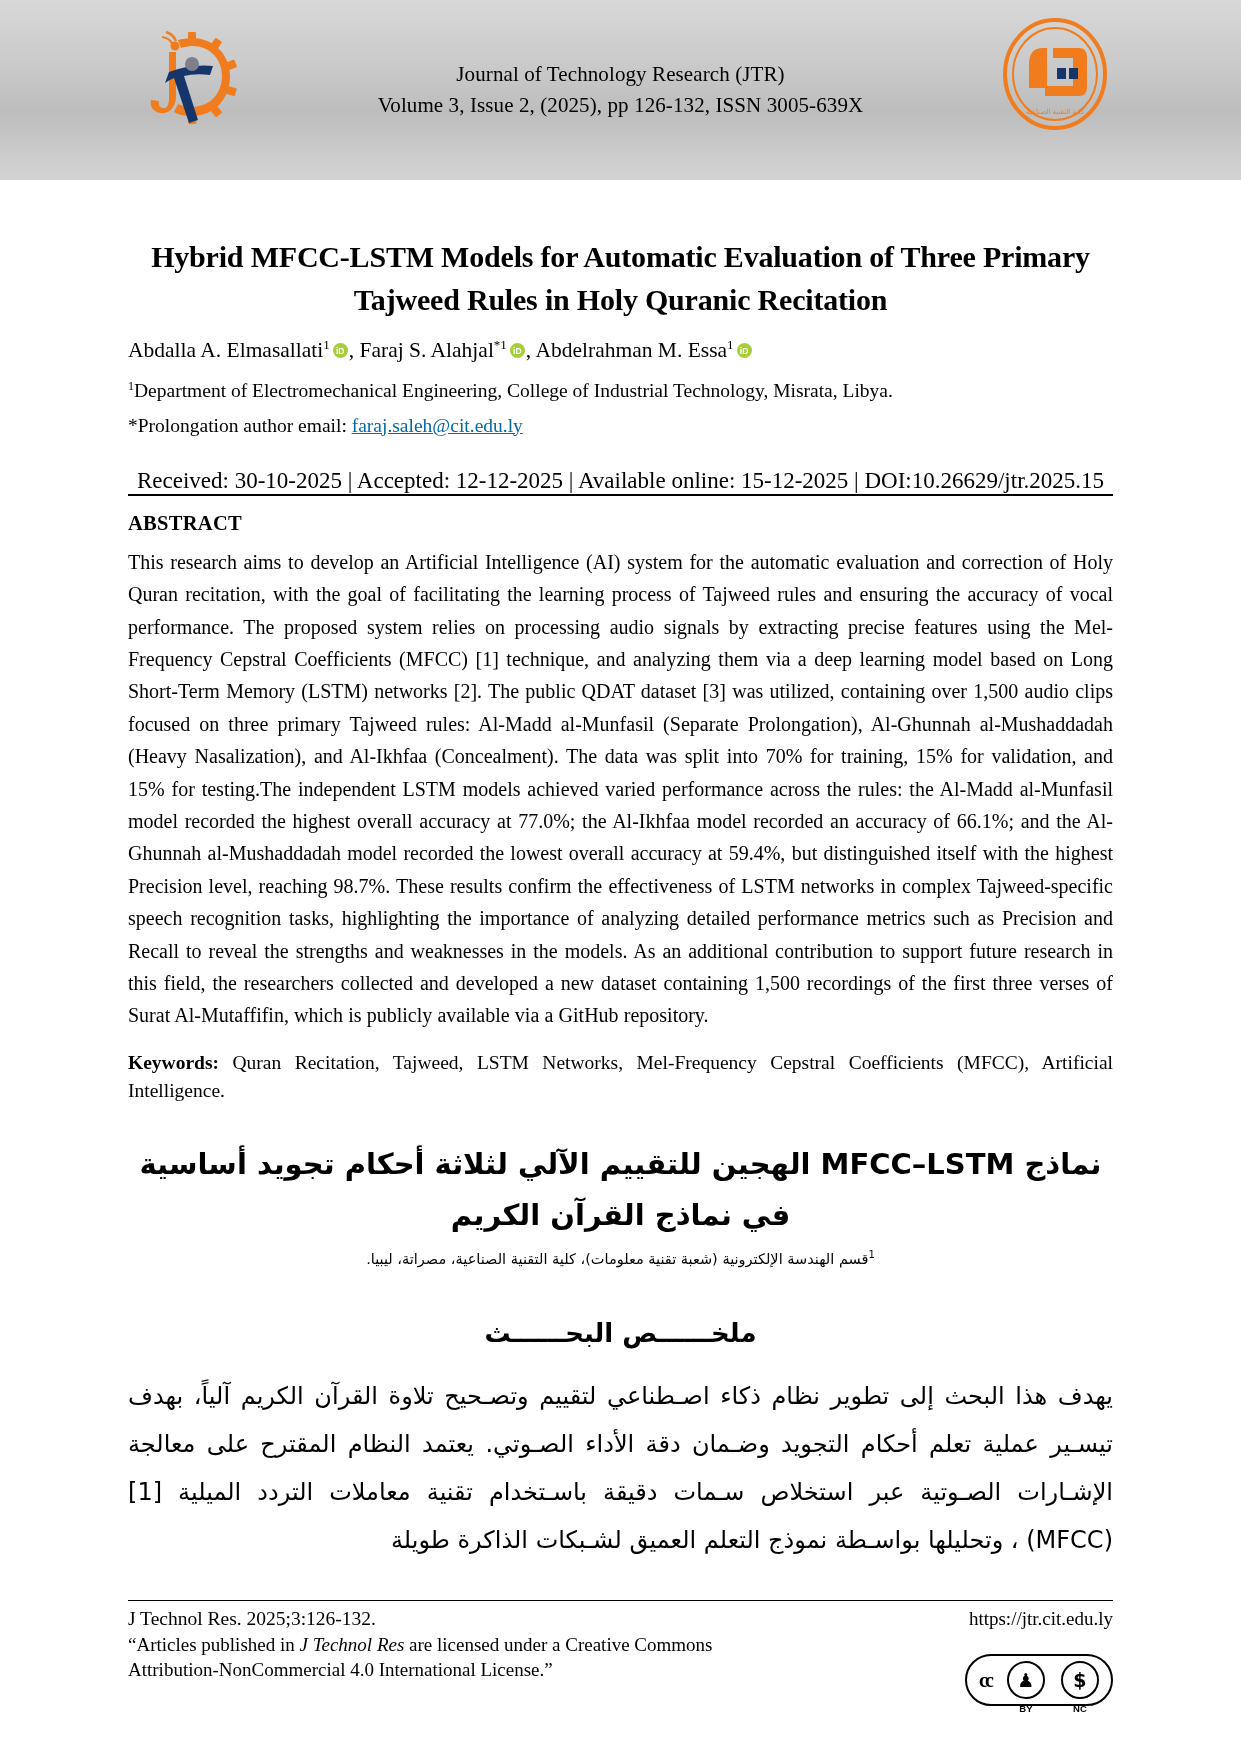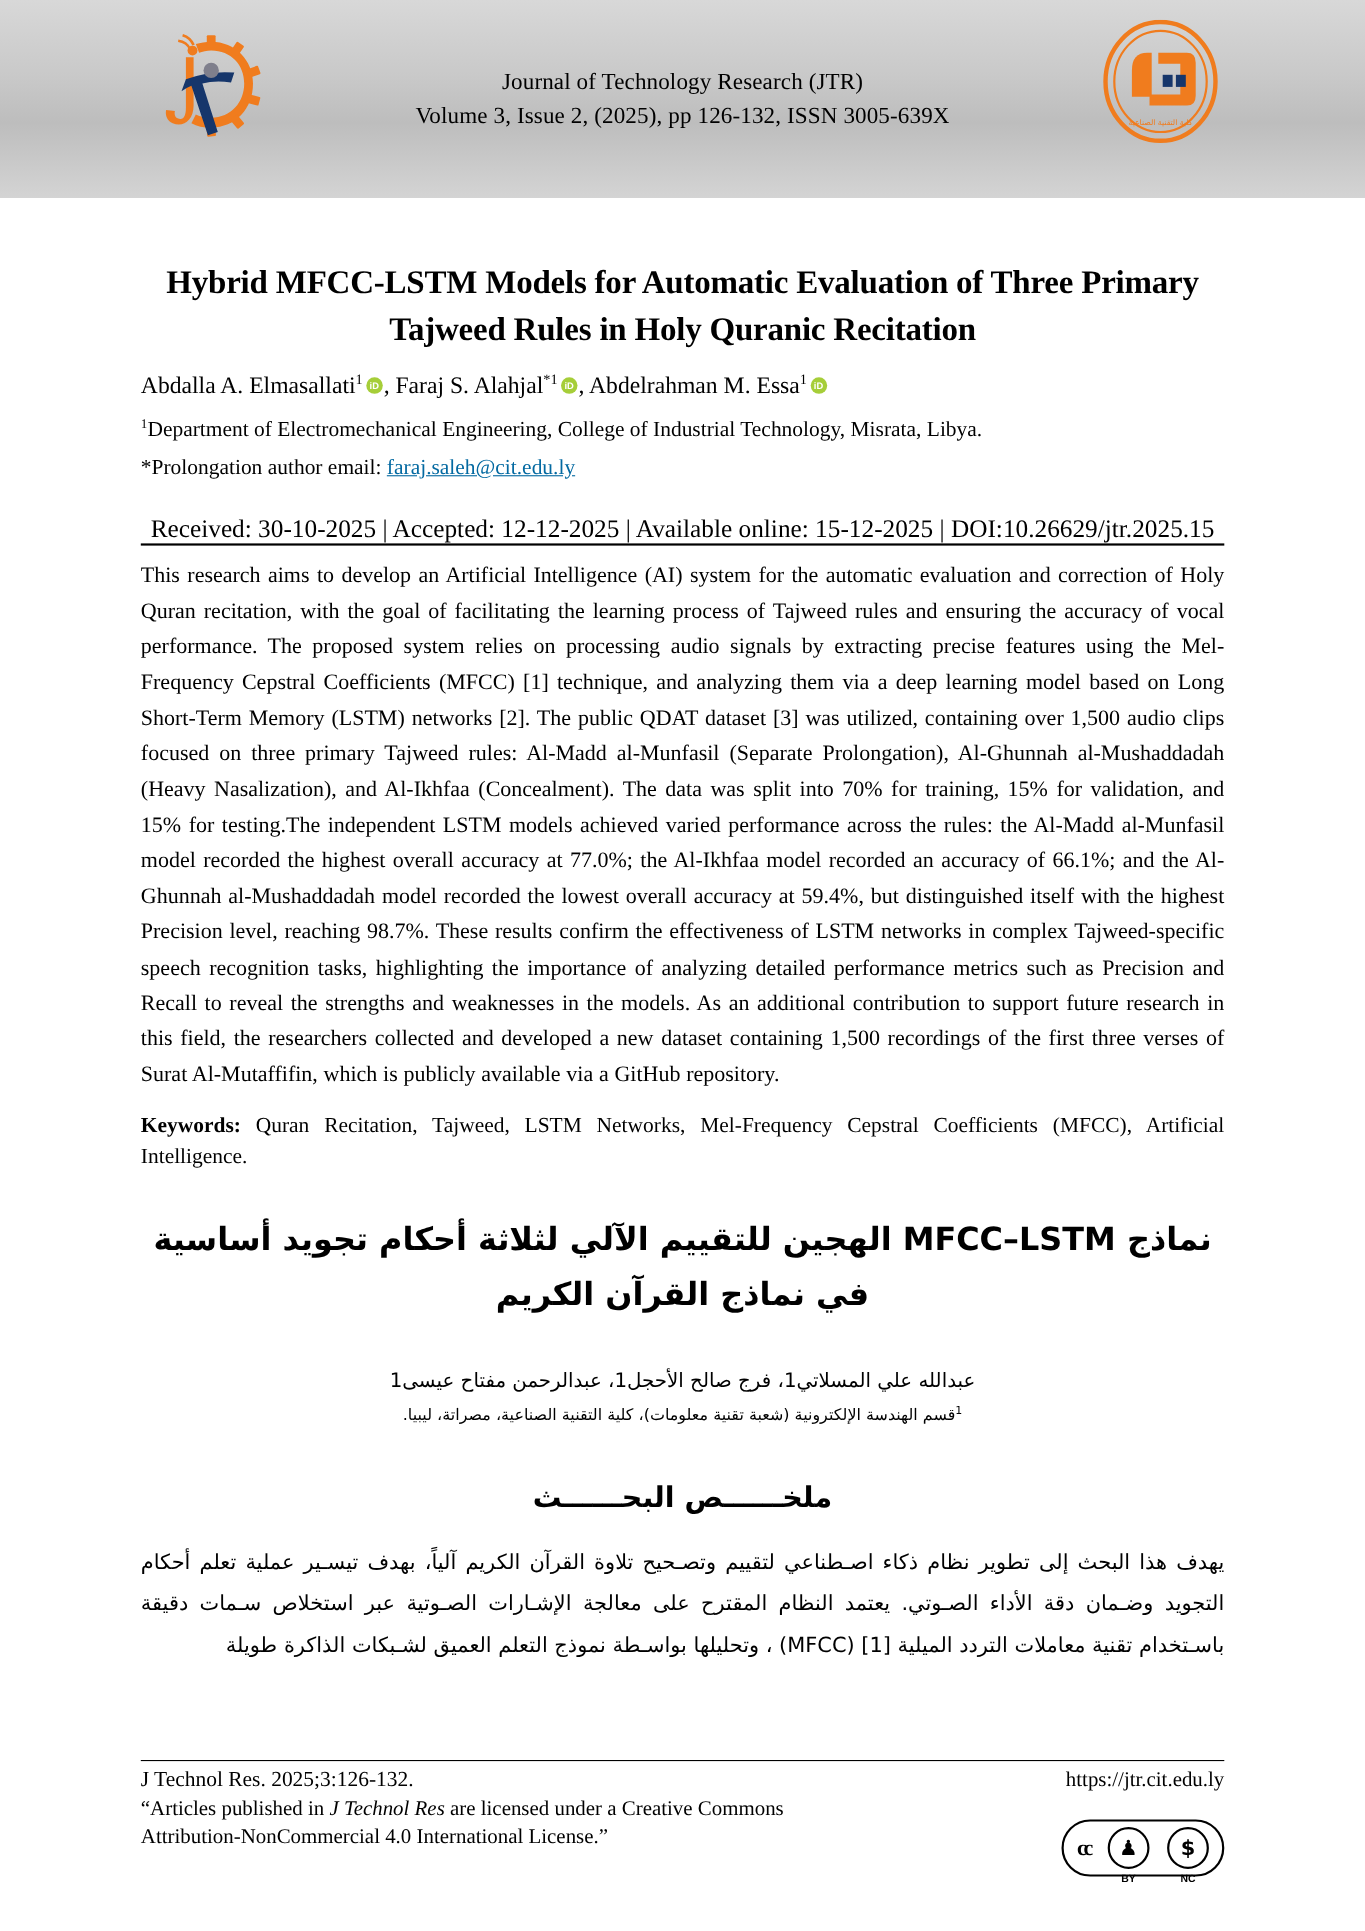--- a/index.html
+++ b/index.html
@@ -182,21 +182,21 @@
 
   .ar-abstract-heading {
     text-align: center;
     font-size: 26px;
     font-weight: bold;
     margin-top: 48px;
     letter-spacing: -0.5px;
   }
 
   .ar-abstract-body {
-    font-size: 19px;
+    font-size: 24px;
     text-align: justify;
     line-height: 2.0;
     margin-top: 24px;
   }
 
   
   .footer {
     position: absolute;
     left: 0;
     top: 1600px;
@@ -314,28 +314,28 @@
     <span>Faraj S. Alahjal</span><sup>*1</sup><span class="orcid"></span>,
     <span>Abdelrahman M. Essa</span><sup>1</sup><span class="orcid"></span>
   </div>
 
   <div class="affiliation"><sup>1</sup><span>Department of Electromechanical Engineering, College of Industrial Technology, Misrata, Libya.</span></div>
 
   <div class="corr"><span>*Prolongation author email:</span> <span class="email-link">faraj.saleh@cit.edu.ly</span></div>
 
   <div class="dates-band">Received: 30-10-2025 | Accepted: 12-12-2025 | Available online: 15-12-2025 | DOI:10.26629/jtr.2025.15</div>
 
+  <div class="section-label">ABSTRACT</div>
 
   <p class="abstract-body">This research aims to develop an Artificial Intelligence (AI) system for the automatic evaluation and correction of Holy Quran recitation, with the goal of facilitating the learning process of Tajweed rules and ensuring the accuracy of vocal performance. The proposed system relies on processing audio signals by extracting precise features using the Mel-Frequency Cepstral Coefficients (MFCC) [1] technique, and analyzing them via a deep learning model based on Long Short-Term Memory (LSTM) networks [2]. The public QDAT dataset [3] was utilized, containing over 1,500 audio clips focused on three primary Tajweed rules: Al-Madd al-Munfasil (Separate Prolongation), Al-Ghunnah al-Mushaddadah (Heavy Nasalization), and Al-Ikhfaa (Concealment). The data was split into 70% for training, 15% for validation, and 15% for testing.The independent LSTM models achieved varied performance across the rules: the Al-Madd al-Munfasil model recorded the highest overall accuracy at 77.0%; the Al-Ikhfaa model recorded an accuracy of 66.1%; and the Al-Ghunnah al-Mushaddadah model recorded the lowest overall accuracy at 59.4%, but distinguished itself with the highest Precision level, reaching 98.7%. These results confirm the effectiveness of LSTM networks in complex Tajweed-specific speech recognition tasks, highlighting the importance of analyzing detailed performance metrics such as Precision and Recall to reveal the strengths and weaknesses in the models. As an additional contribution to support future research in this field, the researchers collected and developed a new dataset containing 1,500 recordings of the first three verses of Surat Al-Mutaffifin, which is publicly available via a GitHub repository.</p>
 
   <p class="keywords"><b>Keywords:</b><span> Quran Recitation, Tajweed, LSTM Networks, Mel-Frequency Cepstral Coefficients (MFCC), Artificial Intelligence.</span></p>
 
   <h2 class="ar ar-title">نماذج MFCC–LSTM الهجين للتقييم الآلي لثلاثة أحكام تجويد أساسية في نماذج القرآن الكريم</h2>
 
-  <div class="ar ar-authors">عبدالله علي المسلاتي1، فرج صالح الأحجل1، عبدالرحمن مفتاح عيسى1</div>
 
   <div class="ar ar-affil"><sup>1</sup><span>قسم الهندسة الإلكترونية (شعبة تقنية معلومات)، كلية التقنية الصناعية، مصراتة، ليبيا.</span></div>
 
   <div class="ar ar-abstract-heading">ملخــــــص البحــــــث</div>
 
   <p class="ar ar-abstract-body">يهدف هذا البحث إلى تطوير نظام ذكاء اصـطناعي لتقييم وتصـحيح تلاوة القرآن الكريم آلياً، بهدف تيسـير عملية تعلم أحكام التجويد وضـمان دقة الأداء الصـوتي. يعتمد النظام المقترح على معالجة الإشـارات الصـوتية عبر استخلاص سـمات دقيقة باسـتخدام تقنية معاملات التردد الميلية [1] (MFCC) ، وتحليلها بواسـطة نموذج التعلم العميق لشـبكات الذاكرة طويلة</p>
 
 </div>
 
 <div class="footer">

